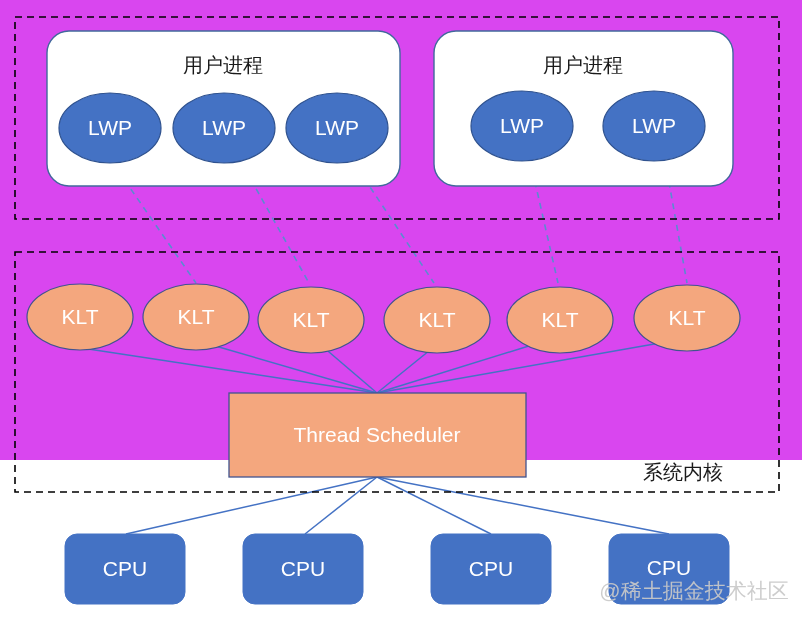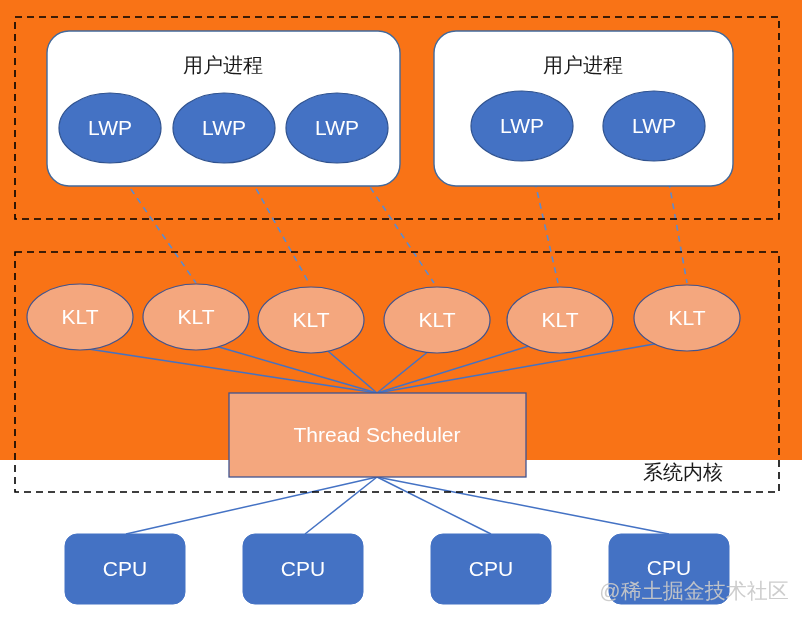--- a/index.html
+++ b/index.html
@@ -10,21 +10,21 @@
   body {
     width: 802px;
     height: 626px;
     overflow: hidden;
     font-family: "Liberation Sans", sans-serif;
   }
   #canvas {
     position: relative;
     width: 802px;
     height: 460px;
-    background: #f97316;
+    background: #d946ef;
   }
   svg.layer {
     position: absolute;
     top: 0;
     left: 0;
     width: 802px;
     height: 626px;
   }
   text {
     font-family: "Liberation Sans", sans-serif;

